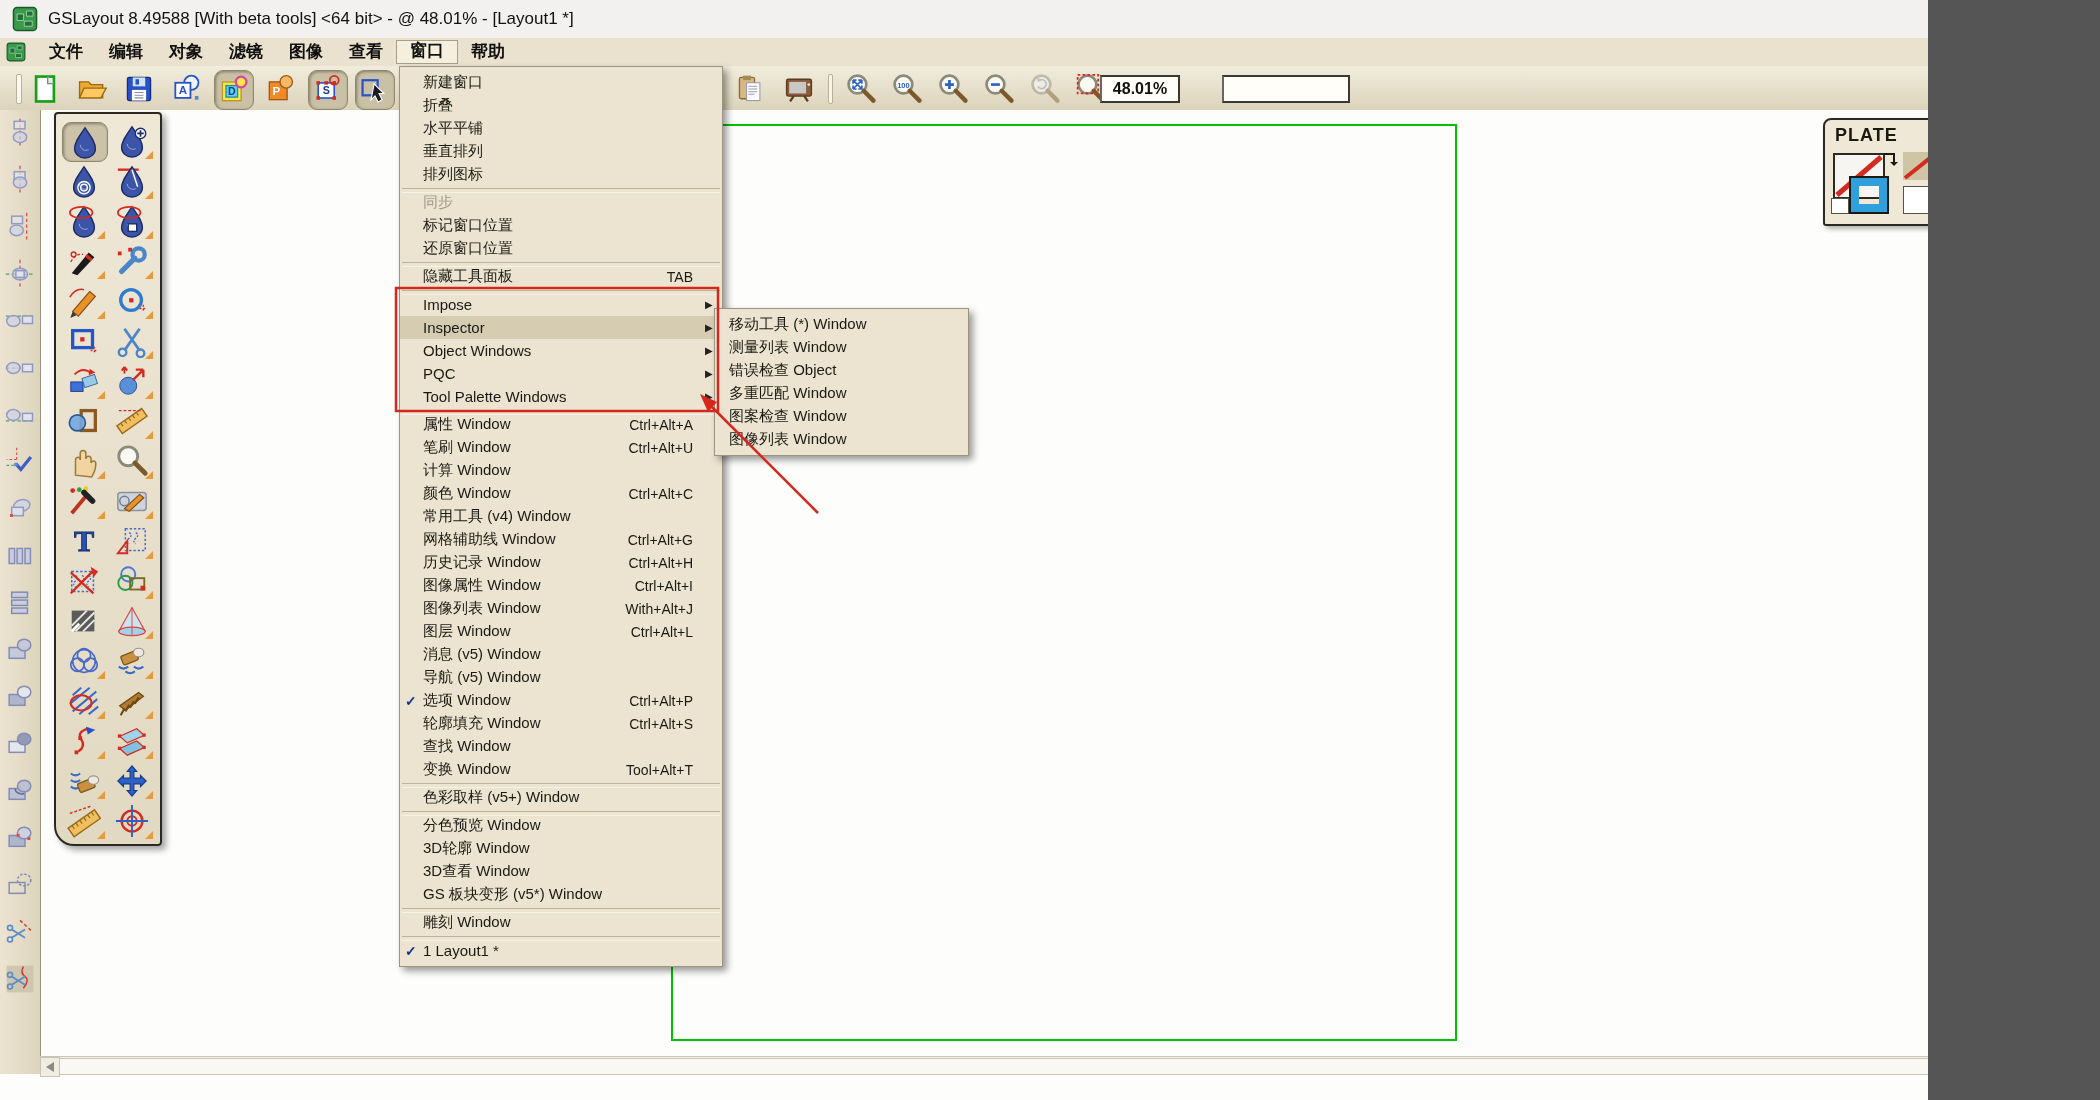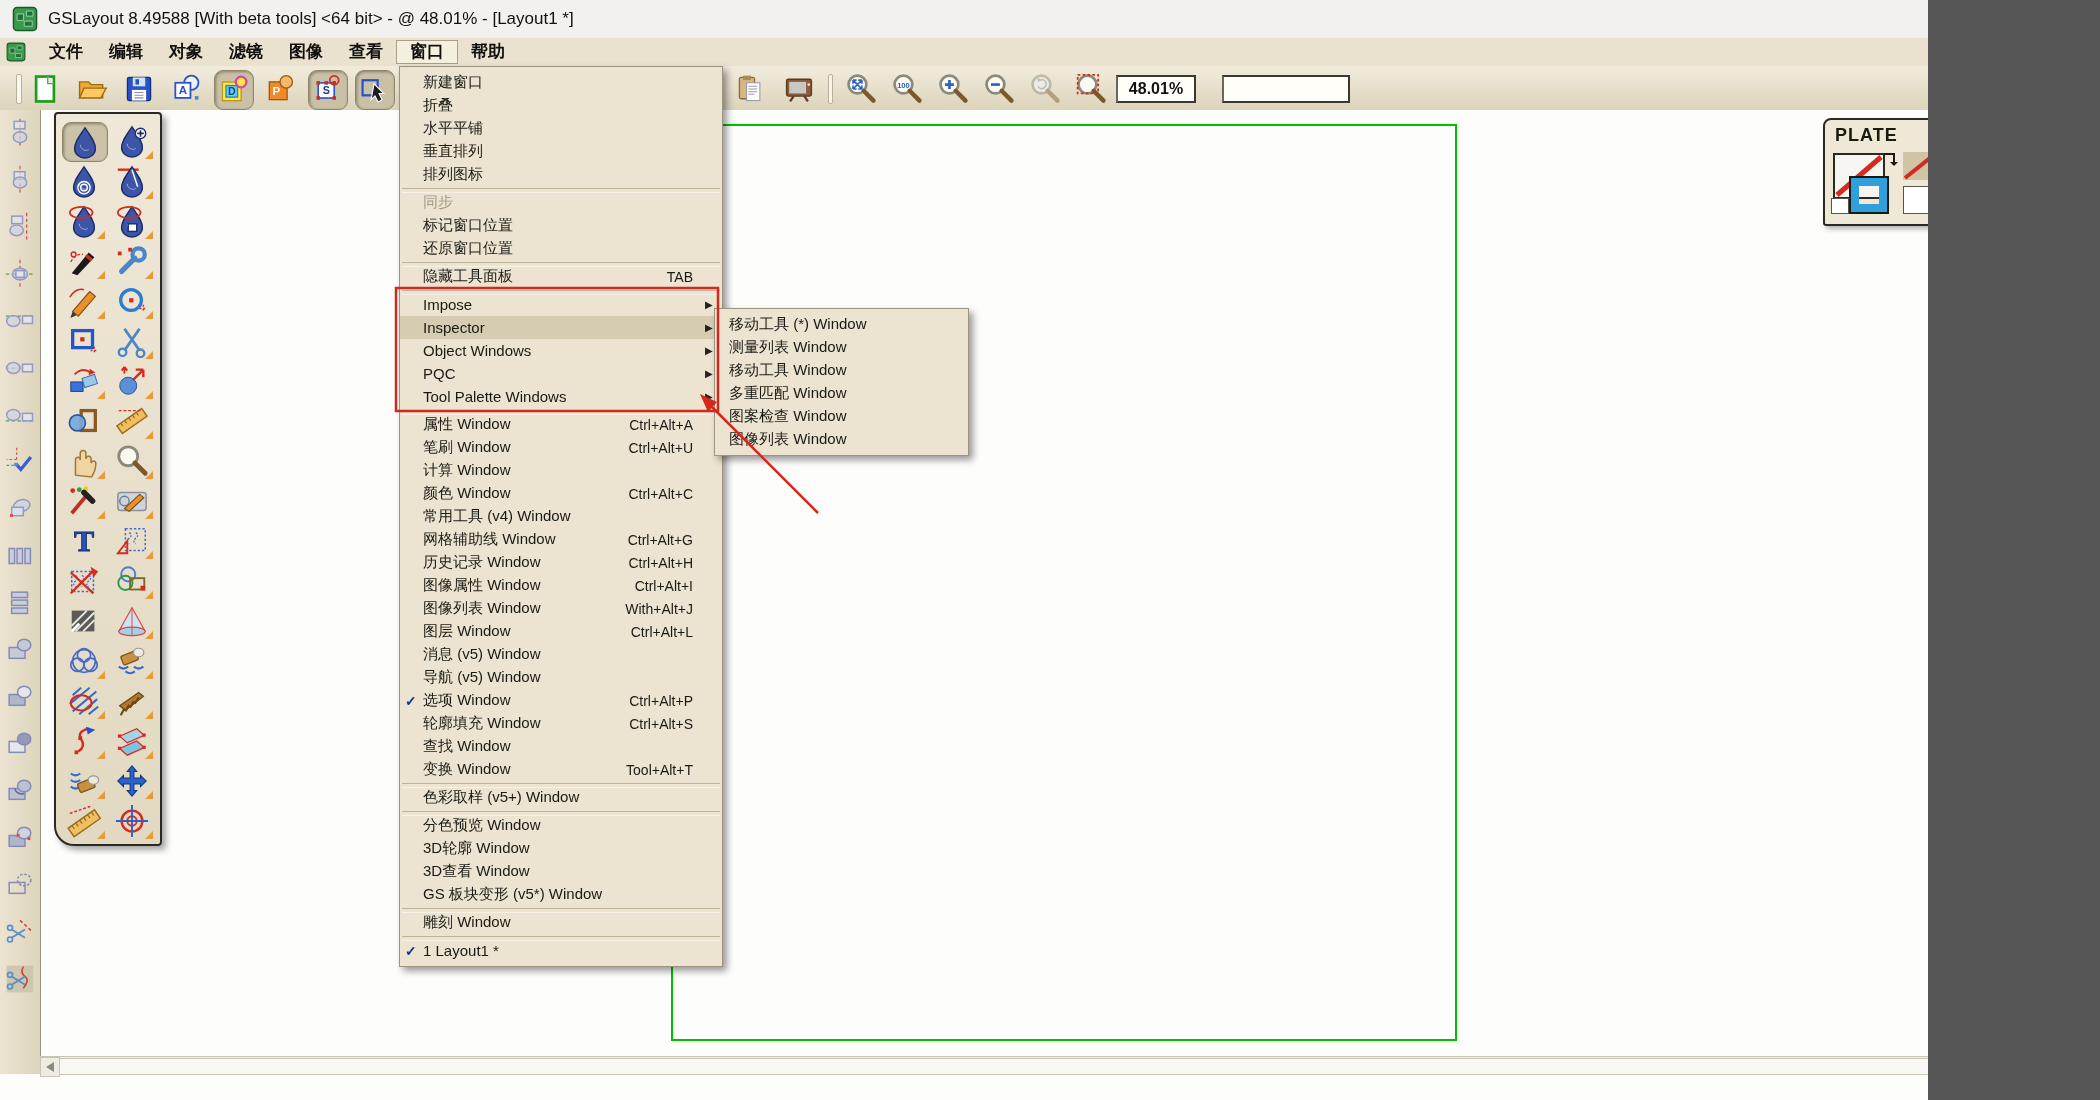--- a/index.html
+++ b/index.html
@@ -10,21 +10,21 @@
             border-bottom:1px solid #d8d6d0;display:flex;align-items:center;}
   .app-icon{width:26px;height:26px;margin:0 10px 0 12px;}
   .title-text{font-size:17px;color:#111;}
   .win-btns{position:absolute;right:0;top:0;height:38px;display:flex;}
   .wbtn{width:60px;height:38px;display:flex;align-items:center;justify-content:center;}
   
   .menubar{position:absolute;left:0;top:38px;width:2100px;height:28px;background:#eae2cf;
            display:flex;align-items:center;border-bottom:1px solid #cfc6ac;}
   .mb-icon{width:22px;height:20px;margin:0 8px 0 6px;}
   .mb-item{width:60px;height:24px;line-height:24px;text-align:center;font-size:17px;font-weight:bold;color:#111;}
-  .mb-item.active{background:#f5efdd;border:1px solid #a89f88;height:22px;line-height:22px;}
+  .mb-item.active{background:#f5efdd;border:1px solid #a89f88;height:22px;line-height:22px;font-family:Liberation Mono, monospace;}
   .mdi-btns{position:absolute;right:6px;top:3px;display:flex;gap:4px;}
   .mdibtn{width:24px;height:21px;background:#f0ead9;border:1px solid #c0b89e;border-radius:2px;
           display:flex;align-items:center;justify-content:center;}
   
   .toolbar{position:absolute;left:0;top:66px;width:2100px;height:44px;
            background:linear-gradient(#f2ecdd,#dcd3ba);border-bottom:1px solid #9a937e;}
   .grip{position:absolute;left:16px;top:8px;width:4px;height:28px;background:#fbf8f0;
         border:1px solid #b8b098;border-radius:2px;}
   .tbtn{position:absolute;top:4px;width:38px;height:38px;display:flex;align-items:center;justify-content:center;}
   .tbtn.pressed{background:#c9c0a6;border:1px solid #8f8768;border-radius:9px;
@@ -262,21 +262,21 @@
             <path d="M9 5l1 5 5-2z" fill="#7a9ac8"></path>
           </svg>
         </span><span class="tbtn" style="left: 1072px;">
           <svg width="32" height="32" viewBox="0 0 36 36">
             <circle cx="14" cy="13" r="10" fill="#faf9f2" stroke="#8a8a7a" stroke-width="3"></circle>
             <path d="M21 20L32 31" stroke="#7a5a2a" stroke-width="5" stroke-linecap="round"></path>
             <rect x="3" y="2" width="23" height="21" fill="none" stroke="#d42a20" stroke-width="2" stroke-dasharray="3 2.5"></rect>
           </svg>
         </span></span>
   </div>
-  <div class="readout" style="left:1100px;width:76px;margin-left:16px;">48.01%</div>
+  <div class="readout" style="left:1100px;width:76px;">48.01%</div>
   <div class="readout" style="left:1222px;width:124px;"></div>
 
   <div class="dock" id="dockBar">
       <span class="dock-ic" style="top: 8px;"><svg width="30" height="30" viewBox="0 0 36 36">
           <path d="M18 1v34" stroke="#d24040" stroke-width="1.5" stroke-dasharray="4 3"></path>
           <rect x="11" y="4" width="13" height="9" fill="#e2e5f0" fill-opacity=".7" stroke="#8a94c4" stroke-width="1.8"></rect>
           <ellipse cx="18" cy="23" rx="8" ry="6.5" fill="#ccd2e8" fill-opacity=".7" stroke="#8a94c4" stroke-width="1.8"></ellipse>
         </svg></span>
       <span class="dock-ic" style="top: 55px;"><svg width="30" height="30" viewBox="0 0 36 36">
           <path d="M18 1v34" stroke="#d24040" stroke-width="1.5" stroke-dasharray="4 3"></path>
@@ -985,21 +985,21 @@
         <span class="chk">✓</span>
         <span class="lbl">1 Layout1 *</span>
         <span class="sct"></span>
         <span class="arr"></span>
       </div>
     </div>
 
   <div class="popup" id="subMenu">
       <div class="srow">移动工具 (*) Window</div>
       <div class="srow">测量列表 Window</div>
-      <div class="srow">移动工具 Window</div>
+      <div class="srow">错误检查 Object</div>
       <div class="srow">多重匹配 Window</div>
       <div class="srow">图案检查 Window</div>
       <div class="srow">图像列表 Window</div>
     </div>
 
   <svg class="annot" id="annotSvg">
     <rect id="annotRect" x="396" y="288" width="322" height="123" fill="none" stroke-width="2.5" stroke="#d4281e"></rect>
     <line id="annotLine" x1="818" y1="513" x2="707" y2="402" stroke-width="2.5" stroke="#d4281e"></line>
     <polygon id="annotHead" points="700,394 717,402 708,412" fill="#d4281e"></polygon>
   </svg>

